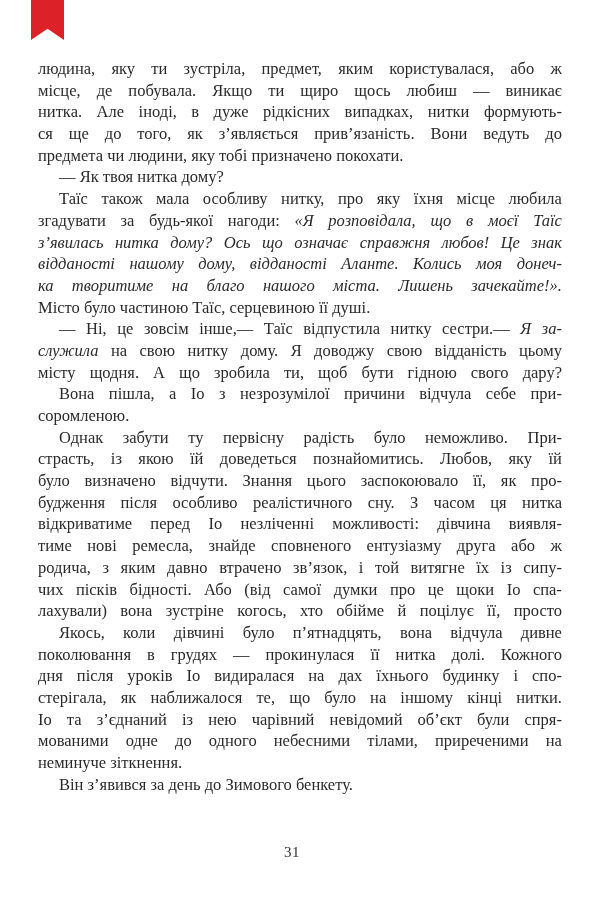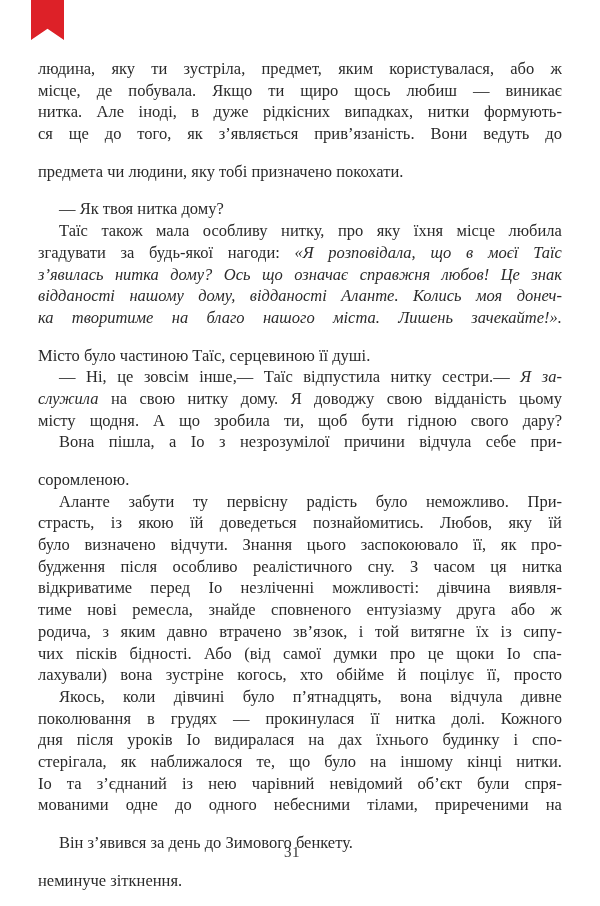--- a/index.html
+++ b/index.html
@@ -26,21 +26,21 @@
     top: 58px;
     width: 524px;
   }
   .line {
     height: 21.7px;
     line-height: 21.7px;
     font-size: 16.5px;
     overflow: visible;
   }
   .line.just { display: flex; justify-content: space-between; text-align: right; }
-  .line.left { display: block; text-align: left; white-space: pre; margin-top: 16px; }
+  .line.left { display: block; text-align: left; white-space: pre; }
   .line.ind  { padding-left: 21px; }
   .it { font-style: italic; }
   .page-number {
     position: absolute;
     left: 0; right: 16px;
     top: 844px;
     text-align: center;
     font-size: 15px;
     color: #333333;
     letter-spacing: 0.5px;
@@ -203,21 +203,21 @@
         <span>Іо</span>
         <span>з</span>
         <span>незрозумілої</span>
         <span>причини</span>
         <span>відчула</span>
         <span>себе</span>
         <span>при-</span>
       </div>
       <div class="line left"><span>соромленою.</span></div>
       <div class="line just ind">
-        <span>Аланте</span>
+        <span>Однак</span>
         <span>забути</span>
         <span>ту</span>
         <span>первісну</span>
         <span>радість</span>
         <span>було</span>
         <span>неможливо.</span>
         <span>При-</span>
       </div>
       <div class="line just">
         <span>страсть,</span>
@@ -373,18 +373,18 @@
       <div class="line just">
         <span>мованими</span>
         <span>одне</span>
         <span>до</span>
         <span>одного</span>
         <span>небесними</span>
         <span>тілами,</span>
         <span>приреченими</span>
         <span>на</span>
       </div>
+      <div class="line left"><span>неминуче зіткнення.</span></div>
       <div class="line left ind"><span>Він з’явився за день до Зимового бенкету.</span></div>
-      <div class="line left"><span>неминуче зіткнення.</span></div>
     </div>
 
   <div class="page-number">31</div>
 </div>
 
 </body></html>

